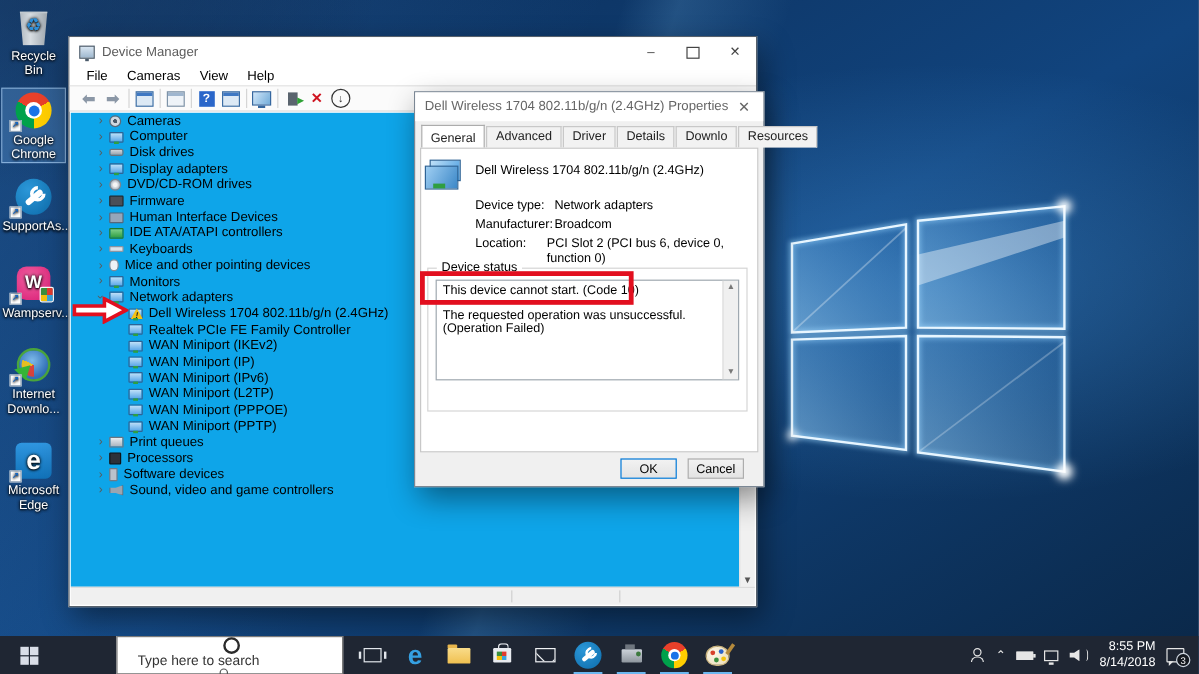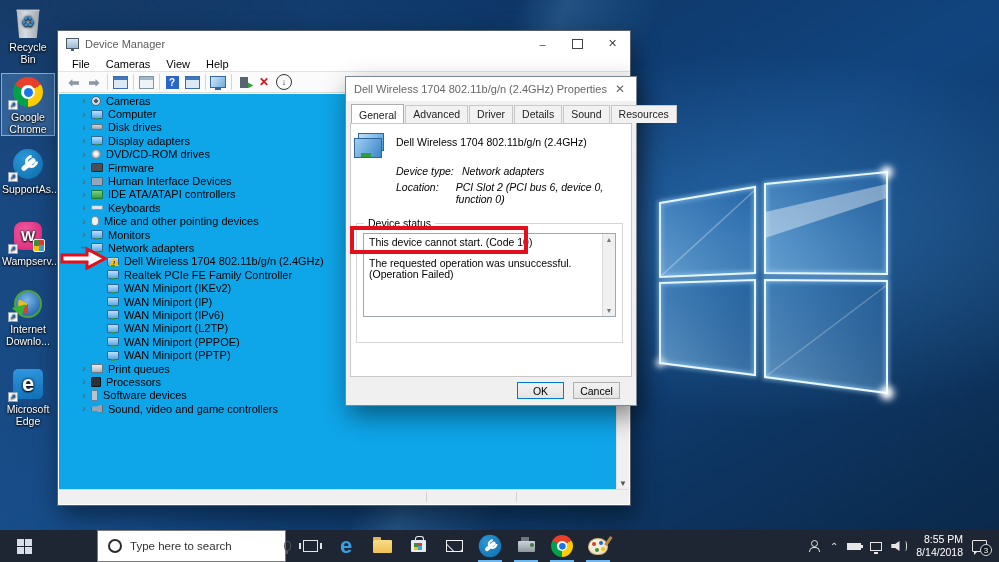--- a/index.html
+++ b/index.html
@@ -130,21 +130,21 @@
   .dlg-close { color:#666; font-size:12px; padding:0 3px; }
   .dlg-tabs { position:absolute; left:5px; top:28px; display:flex; align-items:flex-end; height:18px; }
   .tab { padding:2px 7px 3px; font-size:10.5px; border:1px solid #c8c8c8; border-bottom:none; background:#f2f2f2; margin-right:1px; color:#222; }
   .tab.active { background:#fff; position:relative; top:1px; padding-top:4px; border-color:#acacac; }
   .dlg-page { position:absolute; left:4px; right:4px; top:46px; height:254px; background:#fff; border:1px solid #c8c8c8; }
   .dlg-devicon { position:absolute; left:12px; top:56px; width:26px; height:18px; background:linear-gradient(120deg,#bfe0f8,#4d9fe0); border:1px solid #2f6496; }
   .dlg-devicon::before { content:""; position:absolute; left:-5px; top:4px; width:26px; height:18px;
     background:linear-gradient(120deg,#9fcef2,#3c88c8); border:1px solid #2f6496; }
   .dlg-devicon::after { content:""; position:absolute; left:2px; bottom:-7px; width:10px; height:4px; background:#2f9e41; }
   .dlg-devname { position:absolute; left:50px; top:59px; font-size:10.5px; }
-  .dlg-fields { position:absolute; left:50px; top:88px;font-style:italic; }
+  .dlg-fields { position:absolute; left:50px; top:88px; }
   .frow { display:flex; height:16px; }
   .flabel { width:66px; font-size:10.5px; }
   .fvalue { font-size:10.5px; }
   .groupbox { position:absolute; left:10px; top:146px; width:267px; height:120px; border:1px solid #d5d5d5; }
   .grouplegend { position:absolute; left:7px; top:-7px; background:#fff; padding:0 4px; font-size:10.5px; }
   .statusbox { position:absolute; left:6px; top:9px; right:6px; height:84px; background:#fff; border:1px solid #9fa8b0; }
   .statusbox .lines { position:absolute; left:5px; top:3px; right:18px; }
   .sline { font-size:10.5px; min-height:10.5px; line-height:10.5px; }
   .box-vscroll { position:absolute; right:0; top:0; bottom:0; width:13px; background:#f0f0f0; border-left:1px solid #dcdcdc; }
   .box-vscroll .up, .box-vscroll .dn { position:absolute; left:0; right:0; height:11px; color:#777; font-size:7px;
@@ -158,21 +158,21 @@
 
   
   .anno-rect { position:absolute; left:350px; top:226px; width:178px; height:28px; border:4px solid #e20f1f; z-index:6; }
   .anno-arrow { position:absolute; left:60px; top:247px; z-index:6; }
 
   
   .taskbar { position:absolute; left:0; right:0; bottom:0; height:32px; background:#1f2633; z-index:10; display:flex; align-items:center; }
   .start { width:48px; height:100%; display:flex; align-items:center; justify-content:center; }
   .startlogo { width:15px; height:15px; display:grid; grid-template-columns:7px 7px; grid-template-rows:7px 7px; gap:1px; }
   .startlogo i { background:#d9dee8; }
-  .searchbox { position:absolute; left:97px; top:0; width:189px; height:32px; background:#fff; display:flex; align-items:center; border:1px solid #7a7a7a; }
+  .searchbox { position:absolute; left:97px; top:0; width:189px; height:32px; background:#fff; display:flex; align-items:center; border:1px solid #7a7a7a;flex-direction:column; }
   .cortana { width:14px; height:14px; border:2px solid #2b2b2b; border-radius:50%; margin:0 8px 0 10px; flex:none; }
   .searchbox input { border:none; outline:none; flex:1; font-size:11.5px; font-family:"Liberation Sans",sans-serif; color:#222; background:transparent; }
   .searchbox input::placeholder { color:#333; opacity:1; }
   .mic { width:7px; height:10px; border:1.5px solid #555; border-radius:4px; margin-right:10px; position:relative; flex:none; }
   .mic::after { content:""; position:absolute; left:1px; bottom:-4px; width:2px; height:3px; background:#555; }
 
   .tb-apps { position:absolute; left:292px; top:0; height:32px; display:flex; }
   .tb-app { width:36px; height:32px; display:flex; align-items:center; justify-content:center; position:relative; }
   .openline { position:absolute; left:6px; right:6px; bottom:0; height:2px; background:#6cb8f0; }
   .a-tv { width:15px; height:12px; border:1.5px solid #e2e6ec; position:relative; }
@@ -508,33 +508,37 @@
     <div class="dlg-titlebar">
       <span class="dlg-title">Dell Wireless 1704 802.11b/g/n (2.4GHz) Properties</span>
       <span class="dlg-close">✕</span>
     </div>
     <div class="dlg-tabs">
 
     <span class="tab active">General</span>
         <span class="tab">Advanced</span>
         <span class="tab">Driver</span>
         <span class="tab">Details</span>
-        <span class="tab">Sound</span>
+        <span class="tab">Downlo</span>
         <span class="tab">Resources</span>
       </div>
     <div class="dlg-page"></div>
     <span class="dlg-devicon"></span>
     <div class="dlg-devname">Dell Wireless 1704 802.11b/g/n (2.4GHz)</div>
     <div class="dlg-fields">
 
         <div class="frow">
           <span class="flabel">Device type:</span>
           <span class="fvalue">Network adapters</span>
         </div>
 
+        <div class="frow">
+          <span class="flabel">Manufacturer:</span>
+          <span class="fvalue">Broadcom</span>
+        </div>
 
         <div class="frow">
           <span class="flabel">Location:</span>
           <span class="fvalue">PCI Slot 2 (PCI bus 6, device 0, function 0)</span>
         </div>
       </div>
     <div class="groupbox">
       <span class="grouplegend">Device status</span>
       <div class="statusbox">
         <div class="lines">

